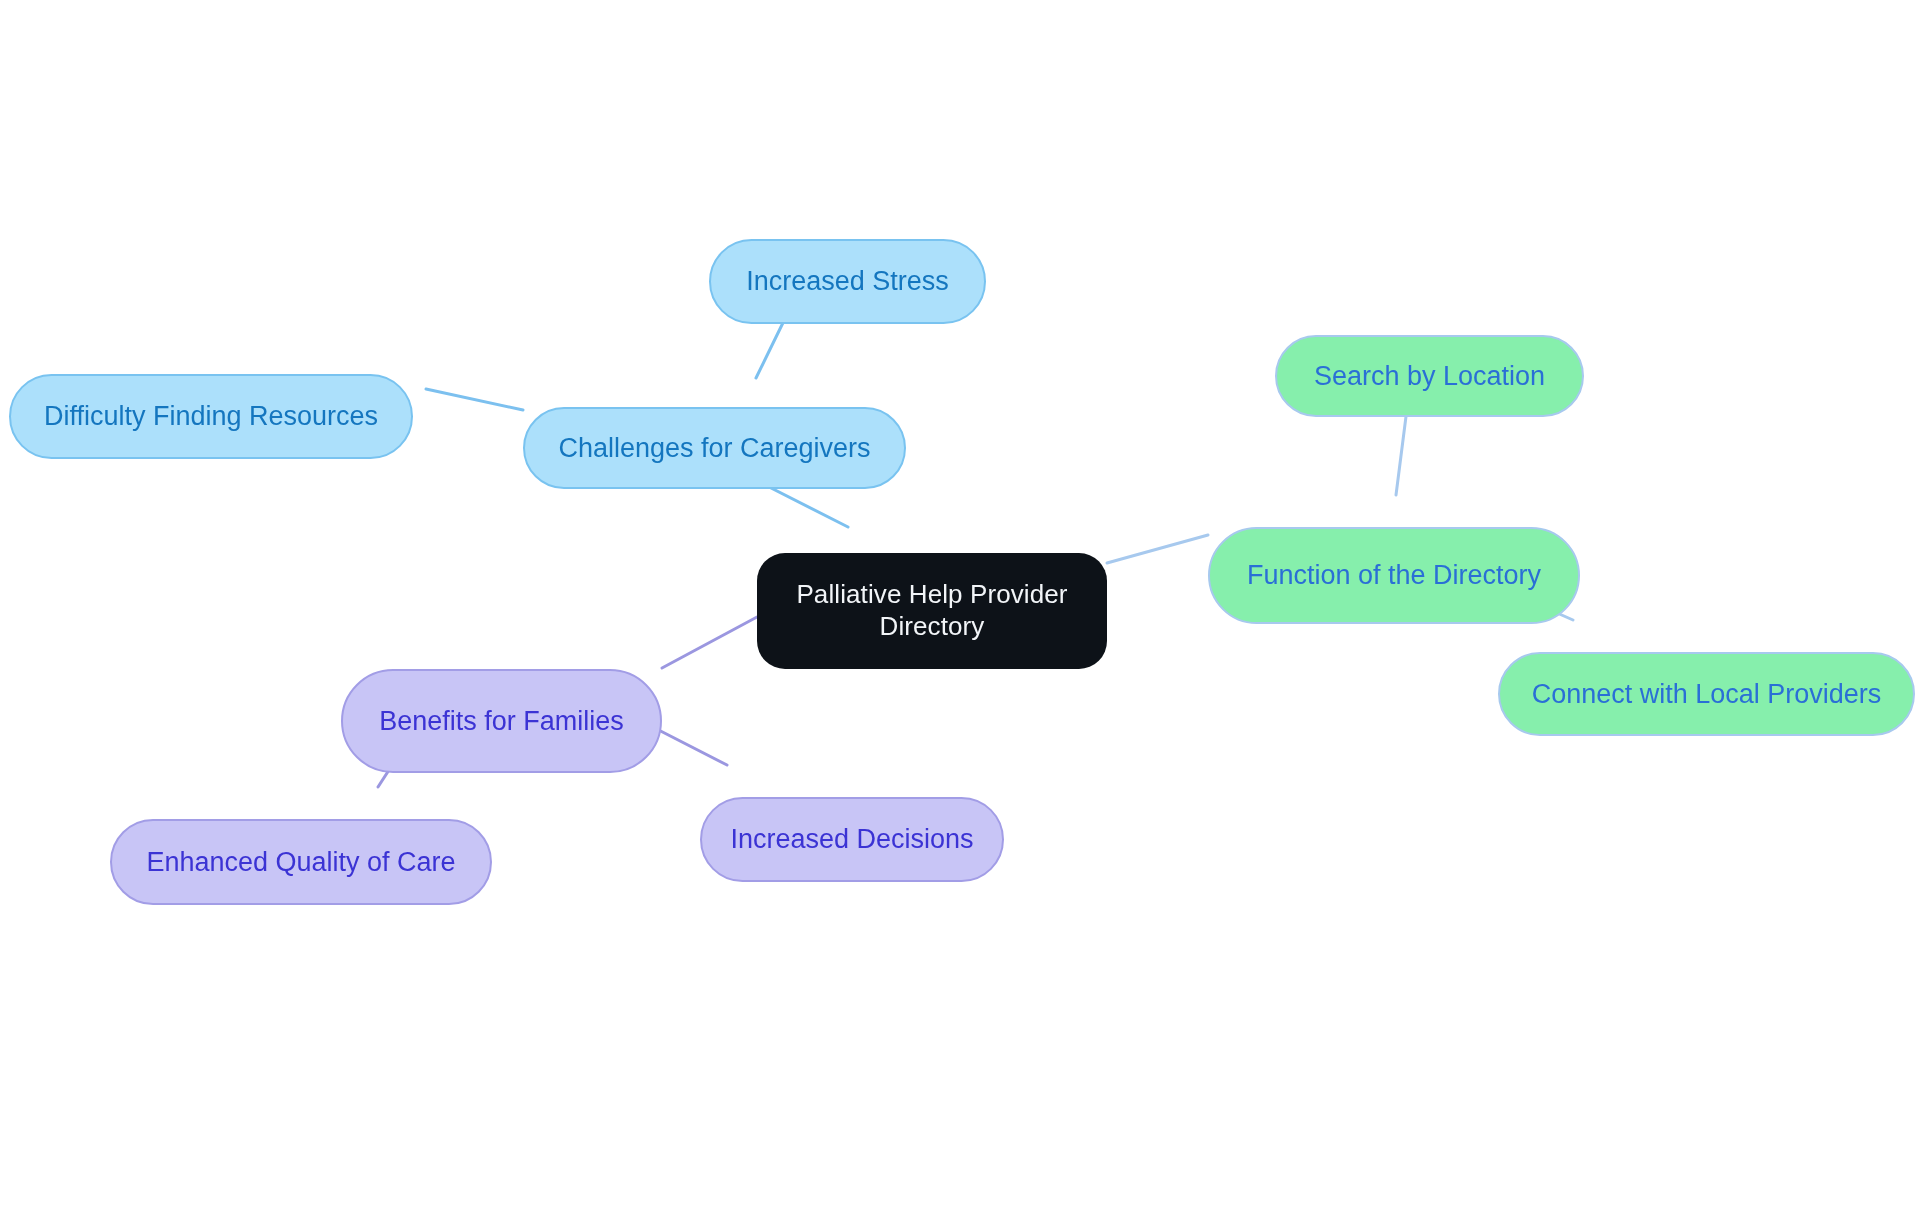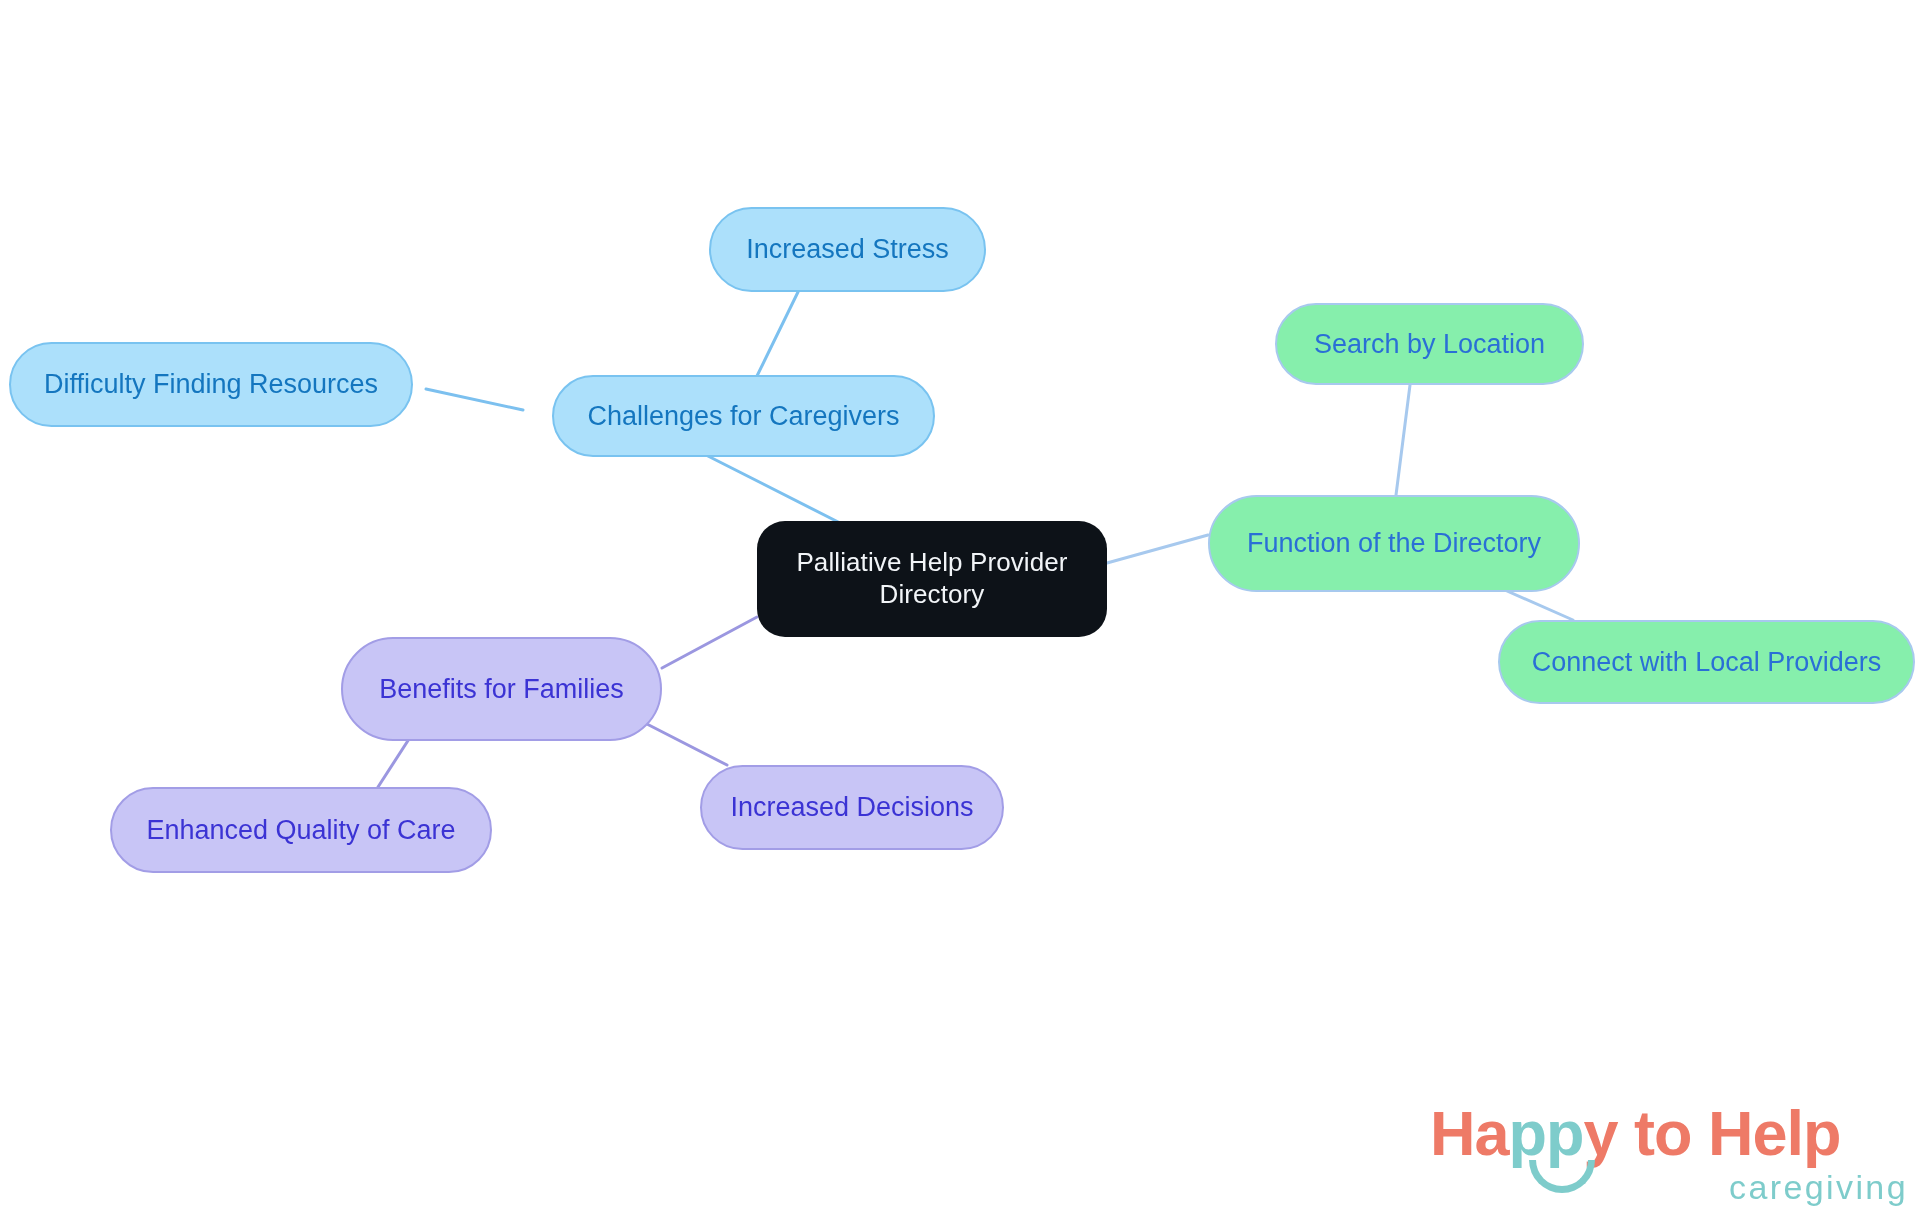--- a/index.html
+++ b/index.html
@@ -38,20 +38,21 @@
     display: flex;
     align-items: center;
     justify-content: center;
     text-align: center;
     border-radius: 999px;
     border-style: solid;
     border-width: 2px;
     line-height: 1.22;
     padding: 0 14px;
     white-space: pre-line;
+    margin-top: 32px;
   }
 
   .node-root {
     border-radius: 28px;
     border-width: 0;
     background: #0d1218;
     color: #f2f5f8;
     font-size: 26px;
     letter-spacing: 0.1px;
   }
@@ -129,30 +130,25 @@
       <line x1="1410" y1="385" x2="1396" y2="495" stroke="#a7c9ee" stroke-width="3" stroke-linecap="round"></line>
       <line x1="1480" y1="579" x2="1573" y2="620" stroke="#a7c9ee" stroke-width="3" stroke-linecap="round"></line>
       <line x1="757" y1="617" x2="662" y2="668" stroke="#9b97e0" stroke-width="3" stroke-linecap="round"></line>
       <line x1="420" y1="722" x2="378" y2="787" stroke="#9b97e0" stroke-width="3" stroke-linecap="round"></line>
       <line x1="643" y1="722" x2="727" y2="765" stroke="#9b97e0" stroke-width="3" stroke-linecap="round"></line>
     </svg>
 
   <div id="node-layer">
       <div class="node node-root" style="left: 757px; top: 521px; width: 350px; height: 116px;">Palliative Help Provider
 Directory</div>
-      <div class="node node-blue-strong" style="left: 552px; top: 375px; width: 383px; height: 82px;">Challenges for Caregivers</div>
+      <div class="node node-blue-strong" style="left: 523px; top: 375px; width: 383px; height: 82px;">Challenges for Caregivers</div>
       <div class="node node-blue-strong" style="left: 709px; top: 207px; width: 277px; height: 85px;">Increased Stress</div>
       <div class="node node-blue-strong" style="left: 9px; top: 342px; width: 404px; height: 85px;">Difficulty Finding Resources</div>
       <div class="node node-blue-soft" style="left: 1208px; top: 495px; width: 372px; height: 97px;">Function of the Directory</div>
       <div class="node node-blue-soft" style="left: 1275px; top: 303px; width: 309px; height: 82px;">Search by Location</div>
       <div class="node node-blue-soft" style="left: 1498px; top: 620px; width: 417px; height: 84px;">Connect with Local Providers</div>
       <div class="node node-purple" style="left: 341px; top: 637px; width: 321px; height: 104px;">Benefits for Families</div>
       <div class="node node-purple" style="left: 110px; top: 787px; width: 382px; height: 86px;">Enhanced Quality of Care</div>
       <div class="node node-purple" style="left: 700px; top: 765px; width: 304px; height: 85px;">Increased Decisions</div>
     </div>
 
-  <div id="brand-logo">
-    <div class="brand-wordmark"><span>Ha</span><span class="brand-pp">pp</span><span>y to Help</span></div>
-    <div class="brand-smile"></div>
-    <div class="brand-sub">caregiving</div>
-  </div>
 
 </div>
 
 </body></html>

